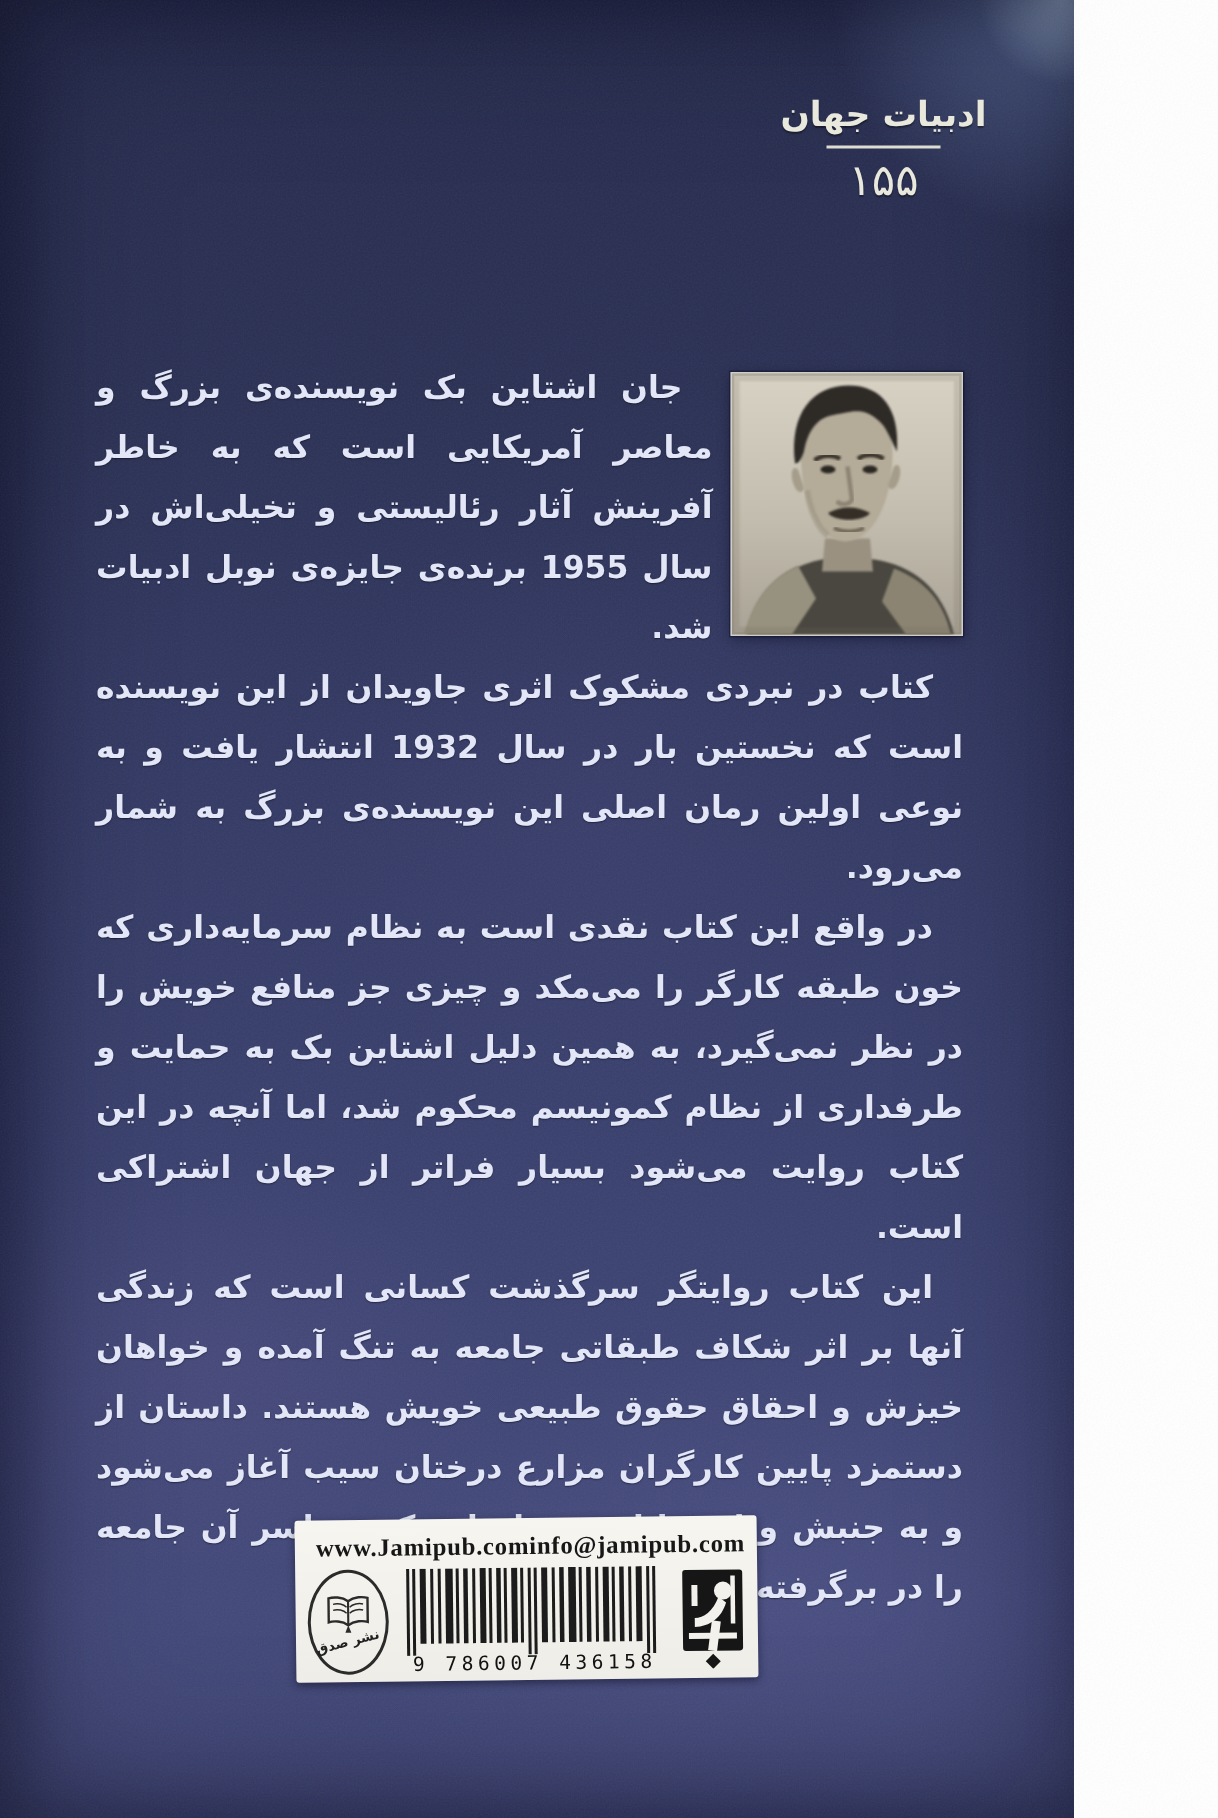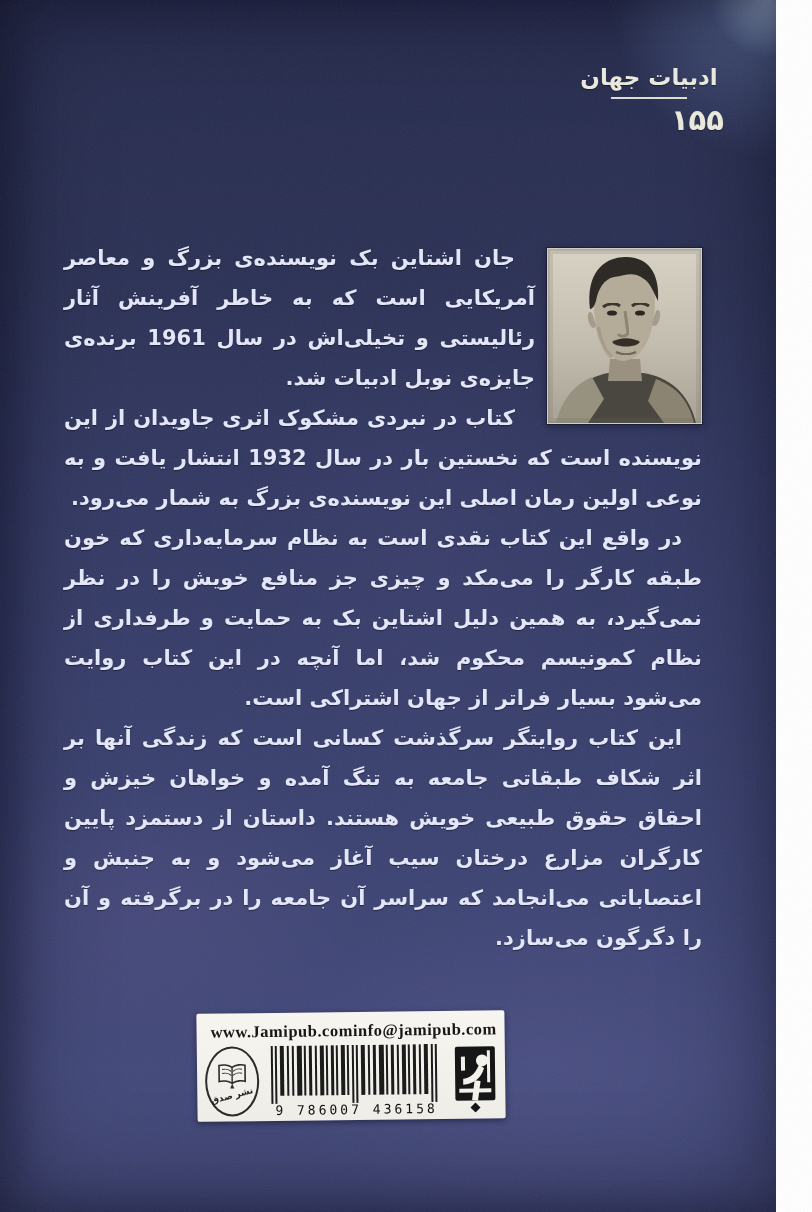--- a/index.html
+++ b/index.html
@@ -1,37 +1,37 @@
 <!DOCTYPE html>
 <html lang="fa"><head>
 <meta charset="utf-8">
 <style>
   html,body{margin:0;padding:0;}
   body{width:812px;height:1212px;overflow:hidden;font-family:"DejaVu Sans",sans-serif;}
 
   
   .cover{
-    position:relative;width:776px;height:1212px;
+    position:relative;width:716px;height:1212px;
     background:
       radial-gradient(circle at 99% 0%, rgba(173,199,233,0.85) 0%, rgba(120,150,200,0.35) 4%, rgba(60,80,140,0.0) 11%),
       radial-gradient(ellipse 300px 200px at 20% 75%, rgba(120,100,160,0.14), rgba(0,0,0,0) 70%),
       radial-gradient(ellipse 400px 260px at 70% 88%, rgba(110,110,170,0.16), rgba(0,0,0,0) 70%),
       radial-gradient(ellipse 260px 300px at 55% 45%, rgba(100,90,150,0.10), rgba(0,0,0,0) 70%),
       linear-gradient(180deg,#262b4e 0%,#2a3054 22%,#31376033 40%,#3a4170 68%,#42487a 88%,#3f4575 100%),
       #323863;
     background-color:#323863;
     box-shadow:inset 0 0 110px rgba(5,5,20,0.45), inset 12px 0 40px rgba(5,5,25,0.35);
   }
   .grain{position:absolute;inset:0;opacity:.07;pointer-events:none;}
 
   
   .series{position:absolute;top:60px;right:52px;width:150px;text-align:center;color:#e9e8dc;direction:rtl;}
   .series .label{font-size:23px;font-weight:bold;letter-spacing:0;line-height:34px;text-shadow:0 1px 1px rgba(0,0,0,.4);}
   .series .rule{width:76px;height:0;border-top:2.5px solid #ddddd2;margin:3px auto 4px auto;}
-  .series .num{font-size:29px;font-weight:bold;line-height:34px;text-shadow:0 1px 1px rgba(0,0,0,.4);text-align:right;}
+  .series .num{font-size:29px;font-weight:normal;line-height:34px;text-shadow:0 1px 1px rgba(0,0,0,.4);}
 
   
   .blurb{
     position:absolute;top:238px;right:74px;left:64px;
     direction:rtl;text-align:justify;
     color:#e2e6f6;font-size:21px;line-height:40px;font-weight:bold;
     text-shadow:0 1px 1px rgba(0,0,10,.45);
   }
   .blurb p{margin:0;text-indent:20px;}
 
@@ -130,21 +130,21 @@
         <path d="M77,62 L80,84 C78,88 72,88 70,85" stroke="#8d8473" stroke-width="3" fill="none" filter="url(#soft)"></path>
 
         <path d="M64,93 C72,88 84,88 92,93 C88,99 68,99 64,93 Z" fill="#352f27" filter="url(#soft)"></path>
 
         <path d="M68,103 C74,106 82,106 88,103" stroke="#6f6757" stroke-width="2.5" fill="none" filter="url(#soft)"></path>
         <path d="M50,78 C52,92 58,104 64,108" stroke="#968d7b" stroke-width="4" fill="none" opacity=".5" filter="url(#soft)"></path>
 
         <rect width="153" height="174" fill="none" stroke="#6e6758" stroke-width="10" opacity=".18" filter="url(#soft)"></rect>
       </svg>
     </div>
-    <p>جان اشتاین بک نویسنده‌ی بزرگ و معاصر آمریکایی است که به خاطر آفرینش آثار رئالیستی و تخیلی‌اش در سال 1961 برنده‌ی جایزه‌ی نوبل ادبیات شد.</p>
+    <p>جان اشتاین بک نویسنده‌ی بزرگ و معاصر آمریکایی است که به خاطر آفرینش آثار رئالیستی و تخیلی‌اش در سال 1955 برنده‌ی جایزه‌ی نوبل ادبیات شد.</p>
     <p>کتاب در نبردی مشکوک اثری جاویدان از این نویسنده است که نخستین بار در سال 1932 انتشار یافت و به نوعی اولین رمان اصلی این نویسنده‌ی بزرگ به شمار می‌رود.</p>
     <p>در واقع این کتاب نقدی است به نظام سرمایه‌داری که خون طبقه کارگر را می‌مکد و چیزی جز منافع خویش را در نظر نمی‌گیرد، به همین دلیل اشتاین بک به حمایت و طرفداری از نظام کمونیسم محکوم شد، اما آنچه در این کتاب روایت می‌شود بسیار فراتر از جهان اشتراکی است.</p>
     <p>این کتاب روایتگر سرگذشت کسانی است که زندگی آنها بر اثر شکاف طبقاتی جامعه به تنگ آمده و خواهان خیزش و احقاق حقوق طبیعی خویش هستند. داستان از دستمزد پایین کارگران مزارع درختان سیب آغاز می‌شود و به جنبش و اعتصاباتی می‌انجامد که سراسر آن جامعه را در برگرفته و آن را دگرگون می‌سازد.</p>
   </div>
 
   <div class="strip">
     <div class="urls">
       <span>www.Jamipub.com</span>
       <span>info@jamipub.com</span>
     </div>

